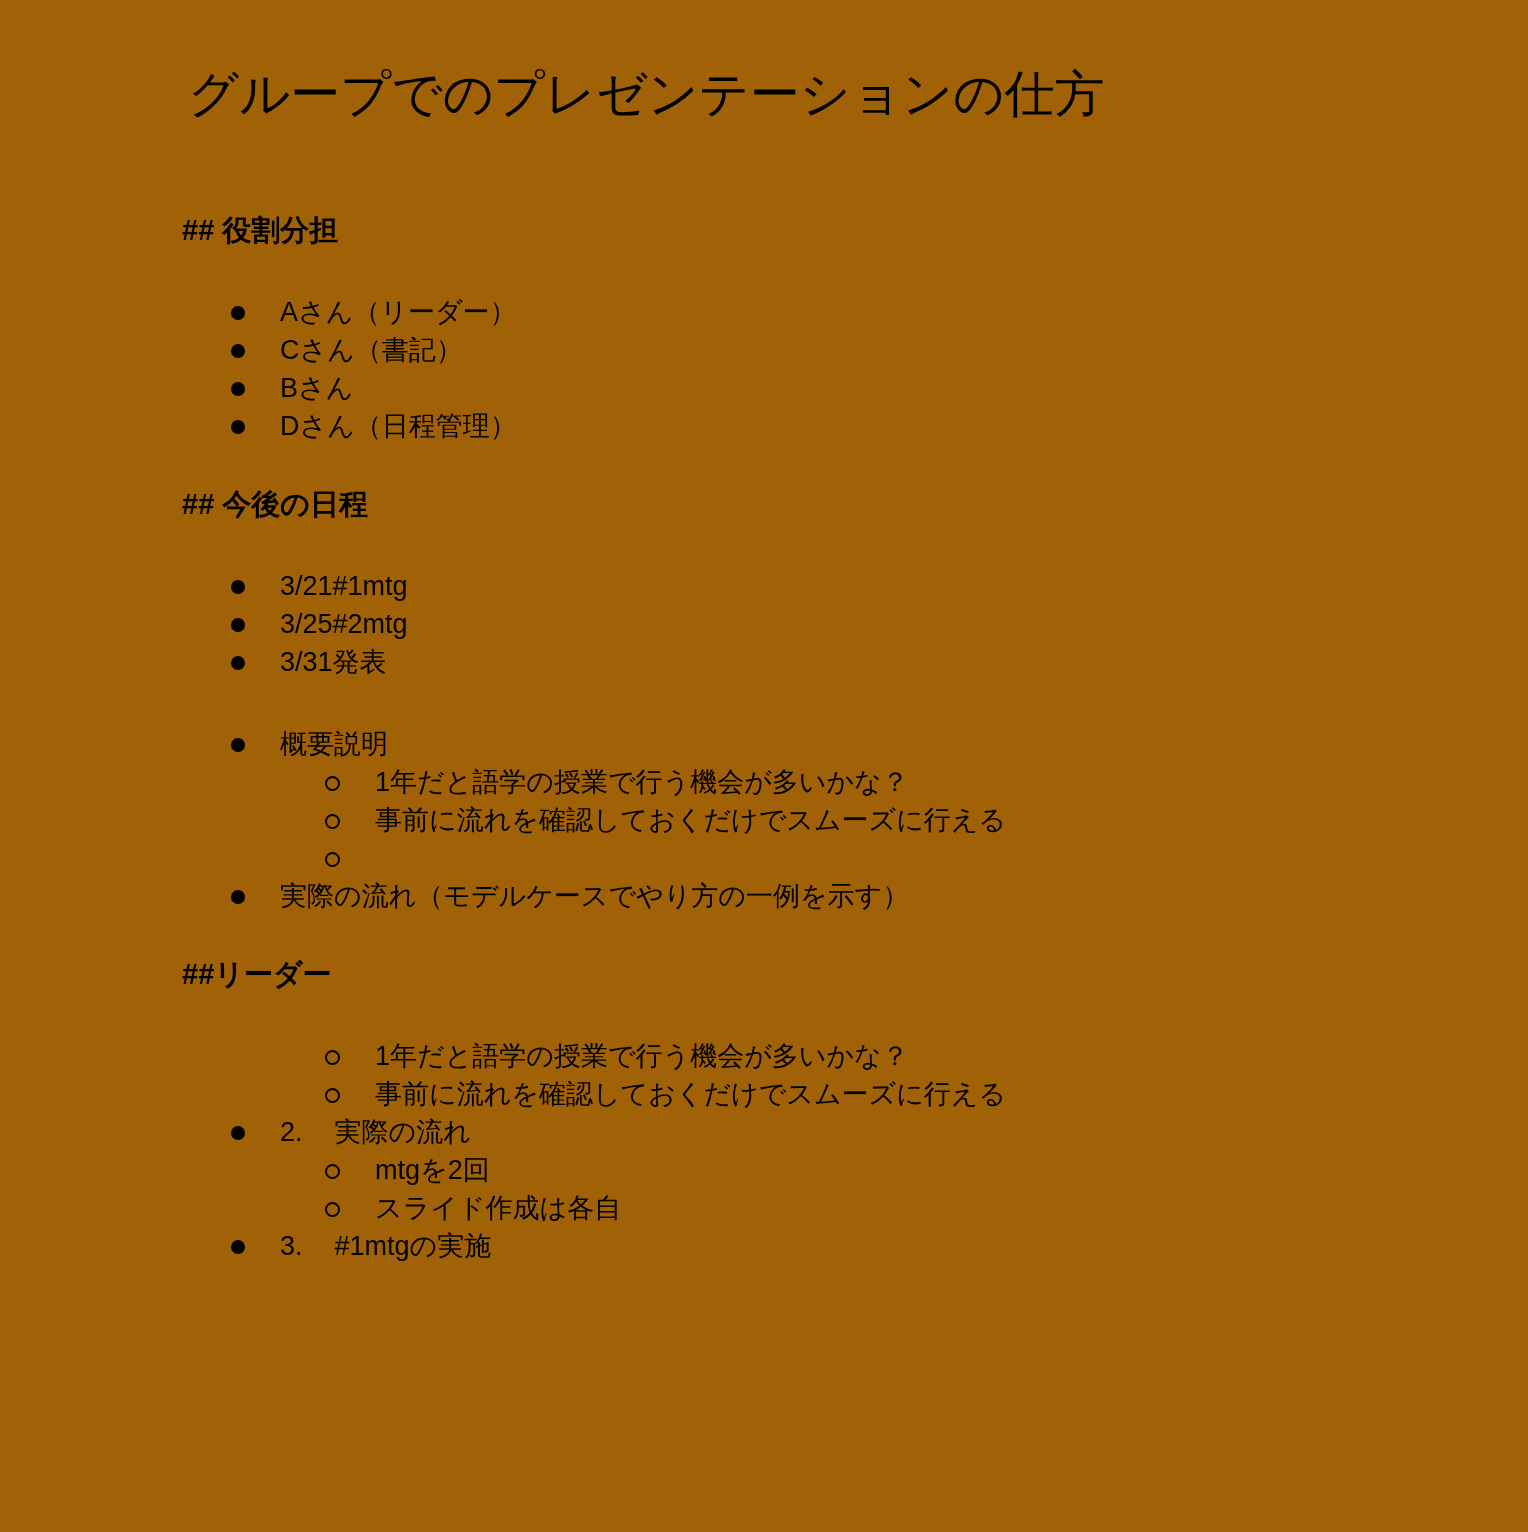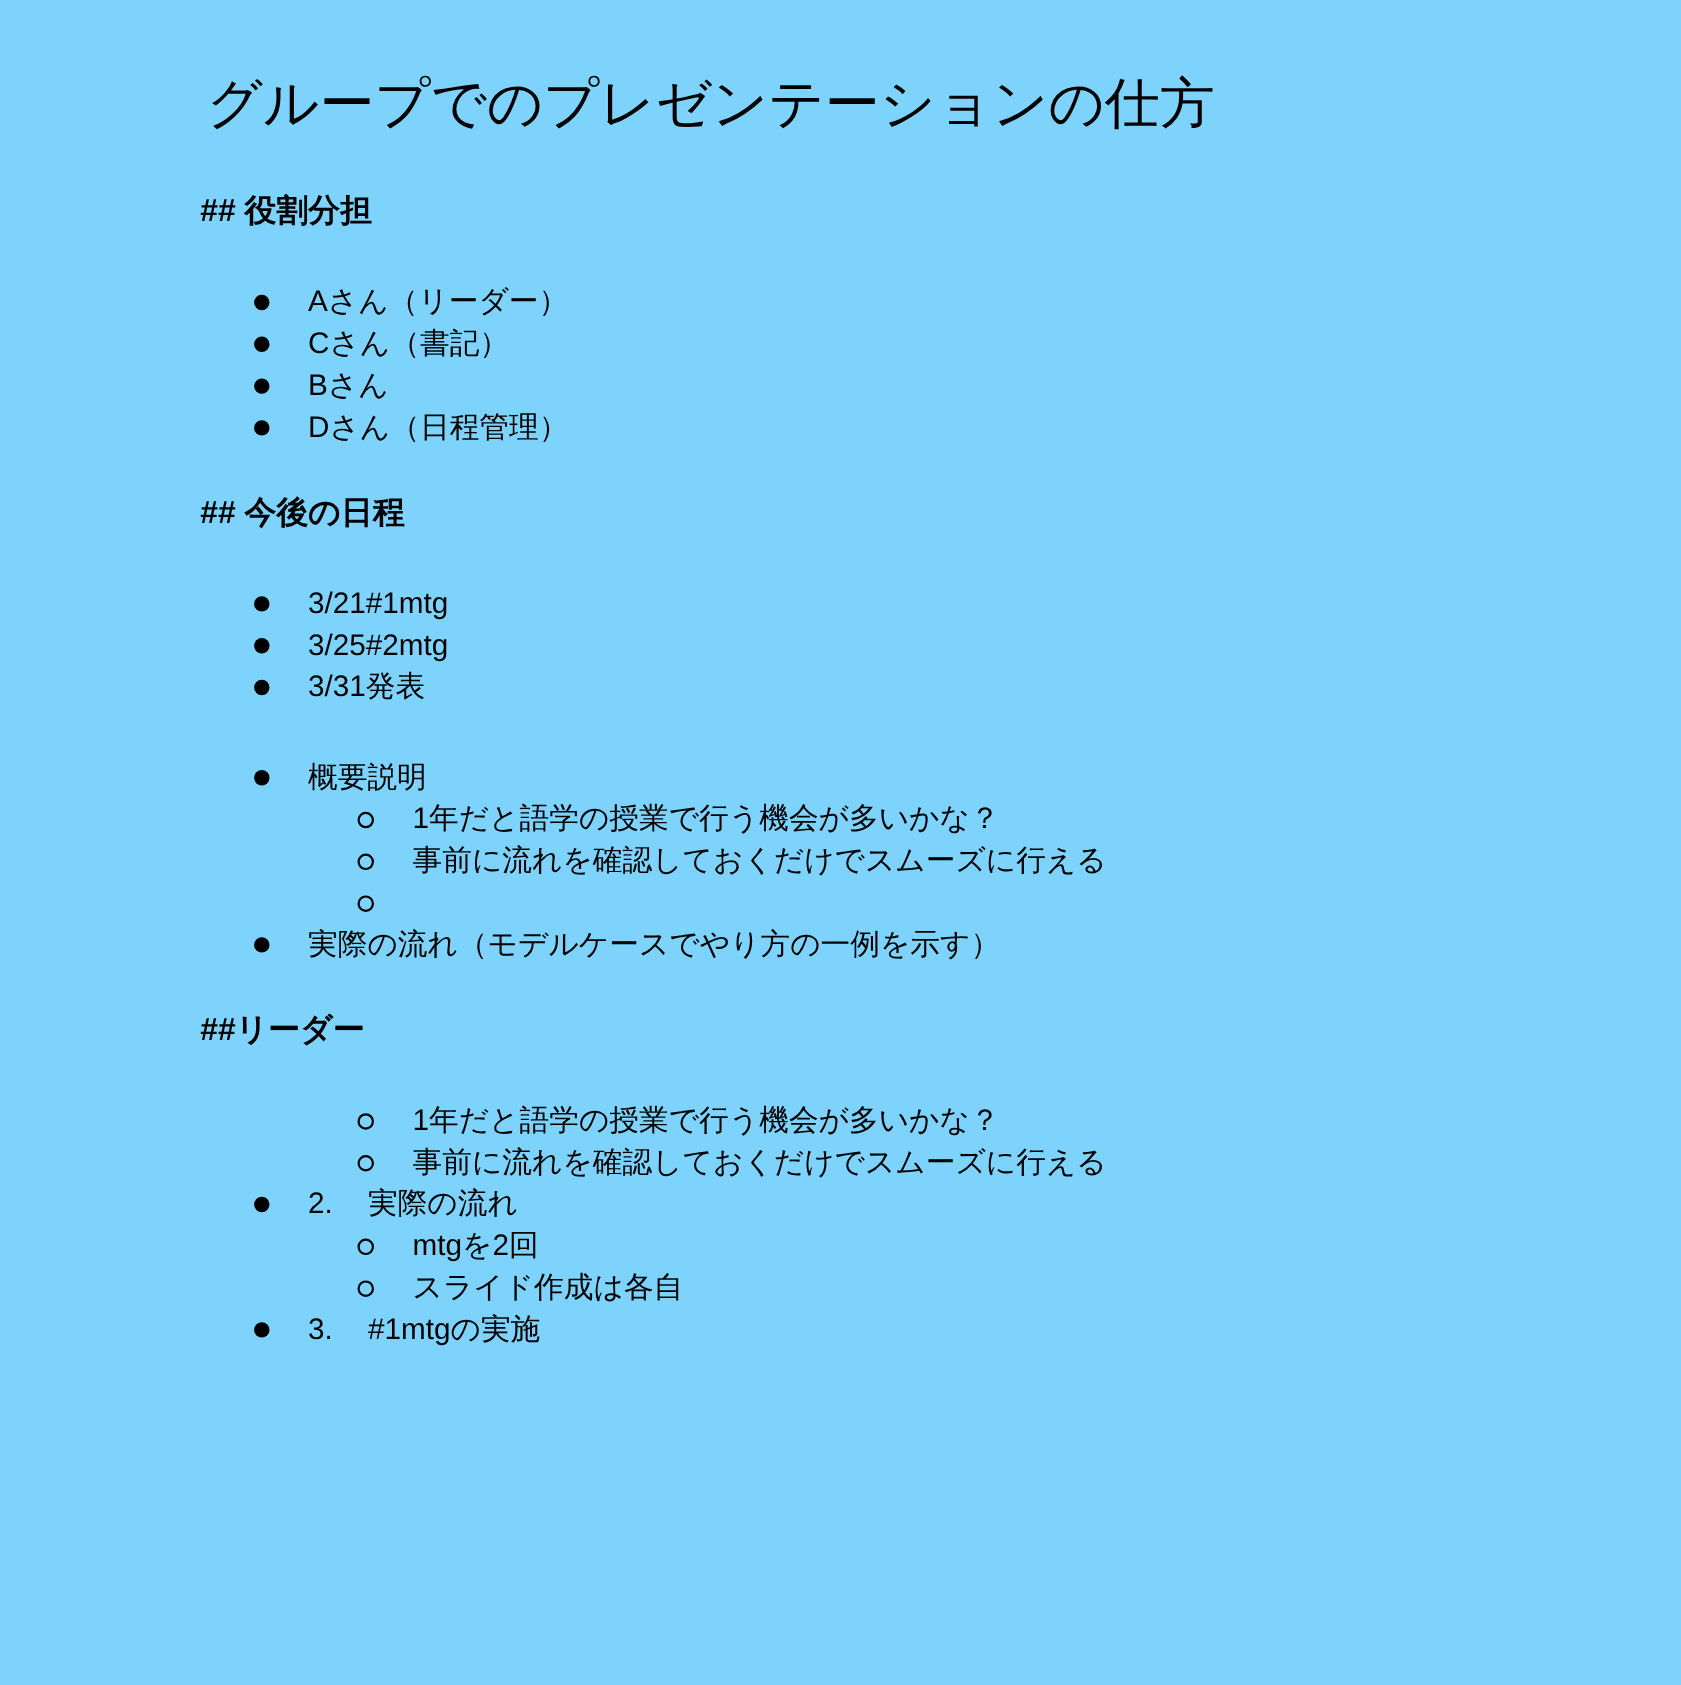--- a/index.html
+++ b/index.html
@@ -12,37 +12,37 @@
   }
   body {
     font-family: "Liberation Sans", "DejaVu Sans", sans-serif;
     color: #000000;
   }
   .page {
     box-sizing: border-box;
     width: 1528px;
     height: 1532px;
     padding: 62px 100px 0 182px;
-    background: #7dd3fc;
+    background: #a16207;
   }
   h1.doc-title {
     margin: 0 0 0 6px;
     font-size: 50px;
     font-weight: 400;
     line-height: 65px;
     white-space: nowrap;
   }
   section > h2.section-heading {
     margin: 40px 0 0 0;
     font-size: 29px;
     font-weight: 700;
     line-height: 38px;
   }
   section:first-of-type > h2.section-heading {
-    margin-top: 46px;
+    margin-top: 84px;
   }
   ul.bullet-list {
     list-style: none;
     margin: 44px 0 0 0;
     padding: 0;
   }
   li.list-item {
     position: relative;
     font-size: 27px;
     line-height: 38px;

